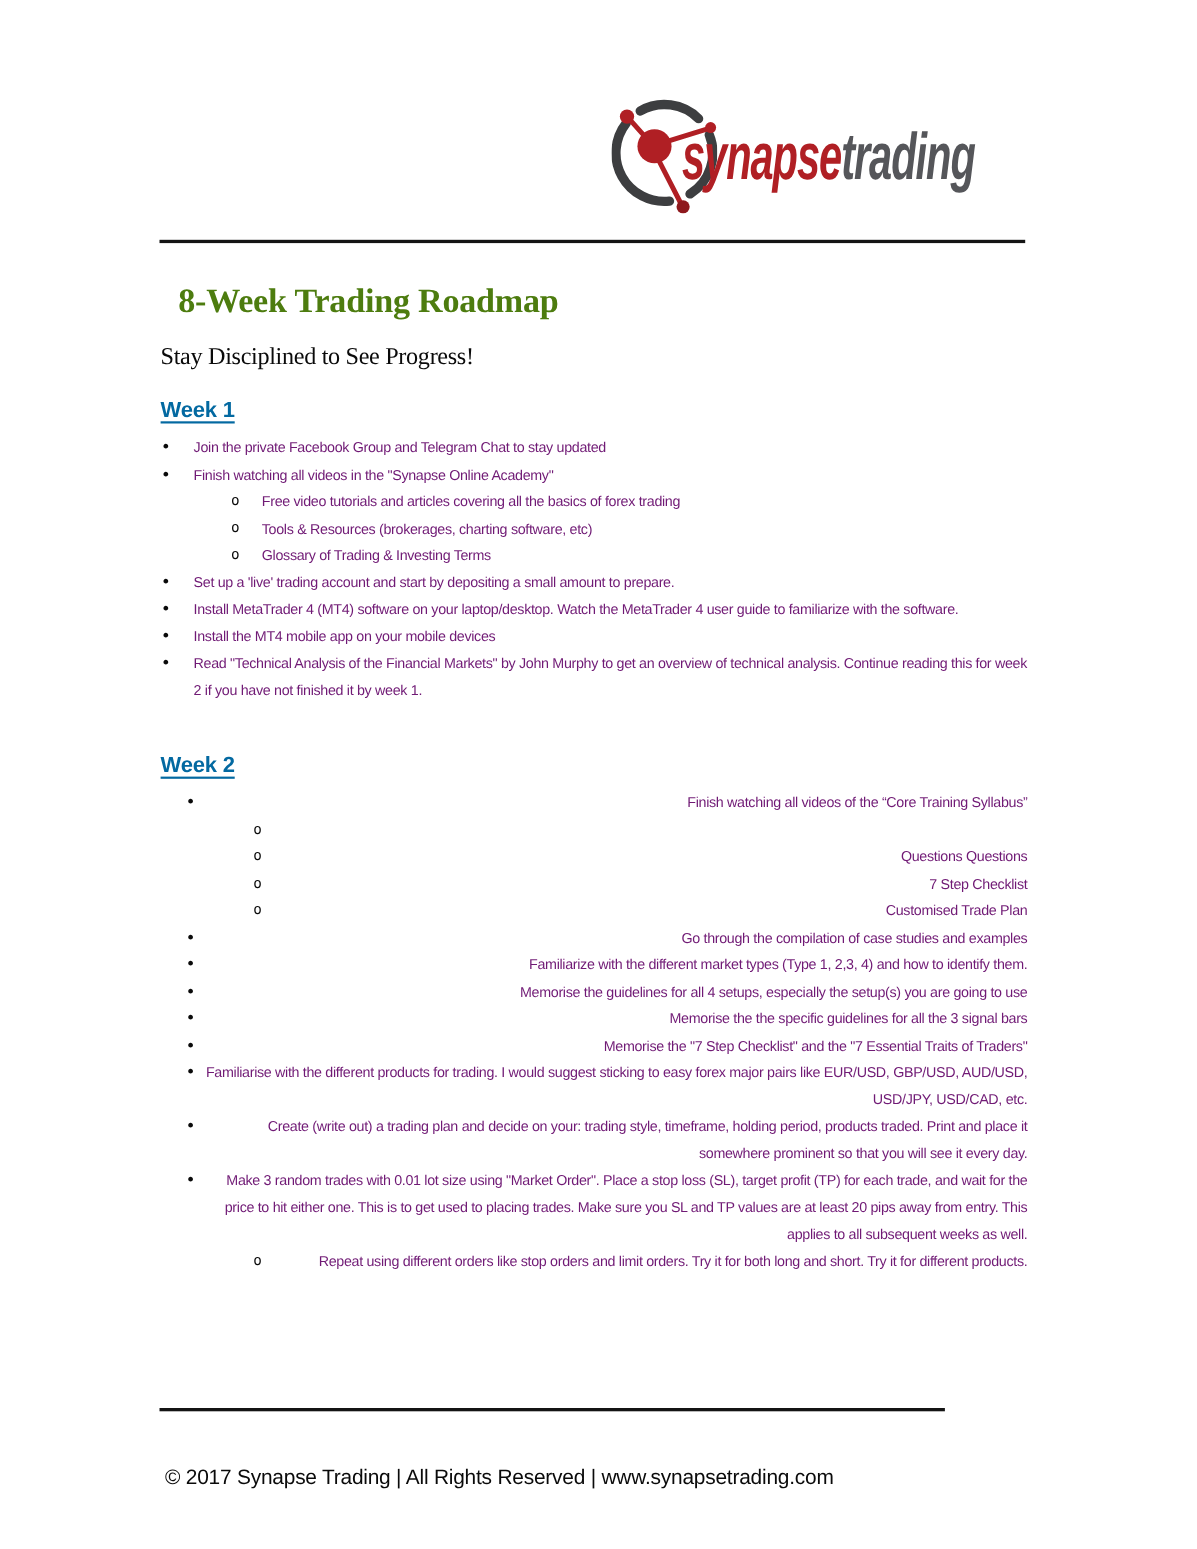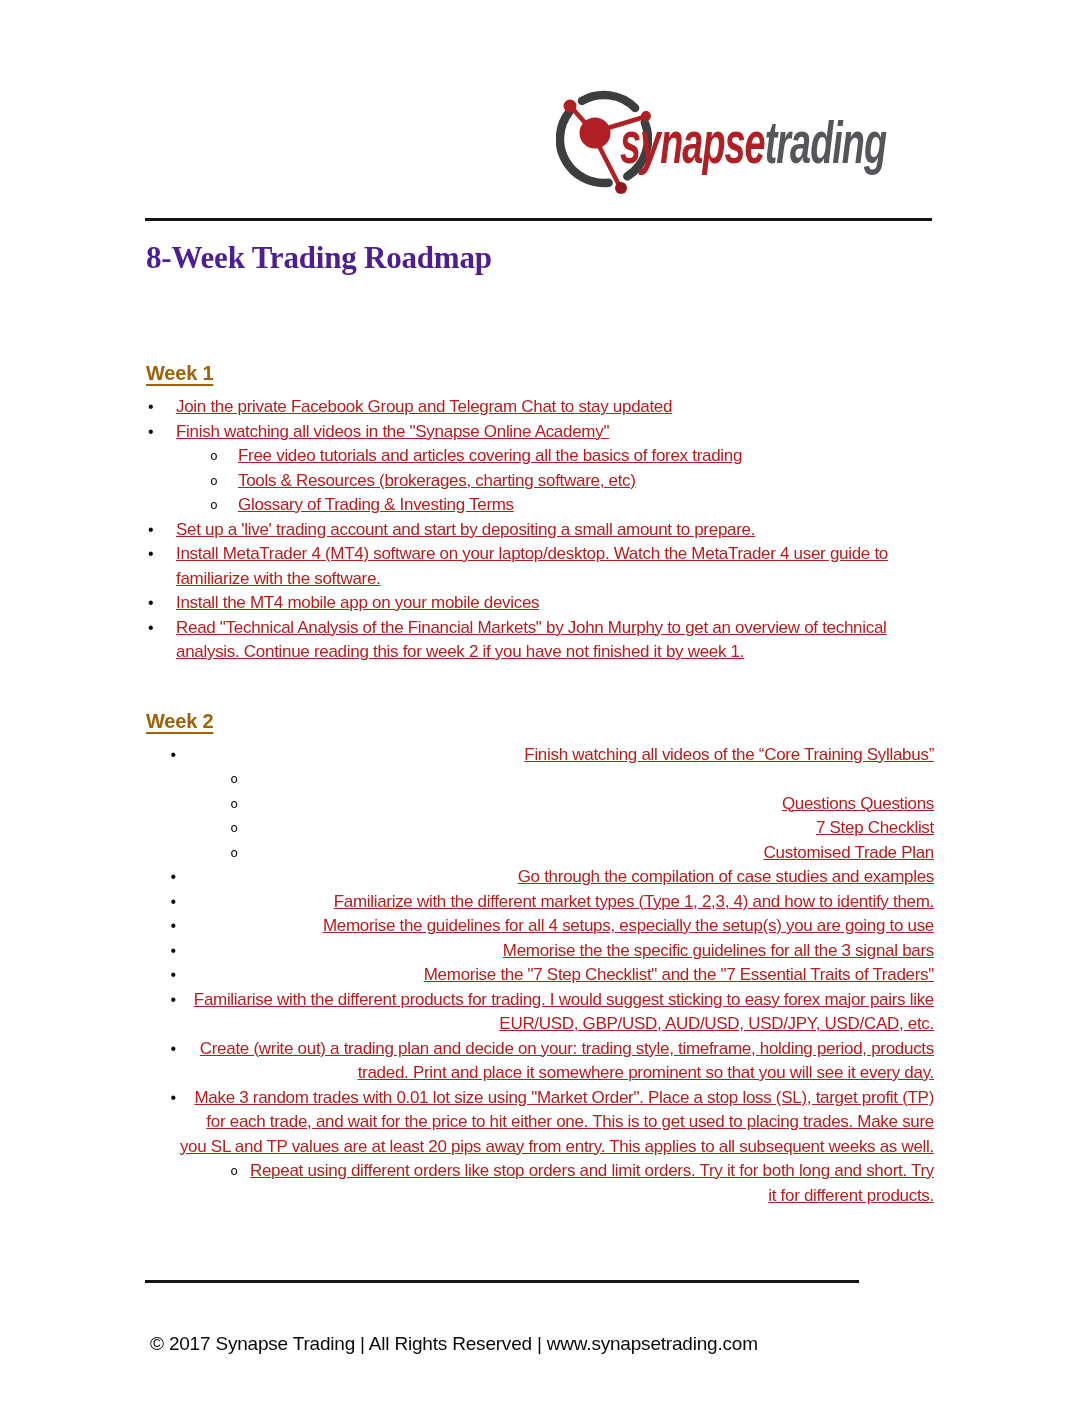--- a/index.html
+++ b/index.html
@@ -21,42 +21,42 @@
   }
   .brand-primary{color:var(--brand-red,#b01f24);}
   .brand-secondary{color:var(--brand-gray,#55565a);}
   
   .rule{position:absolute;background:#141414;height:3px;}
   .rule-top{left:145px;top:218px;width:787px;}
   .rule-bottom{left:145px;top:1280px;width:714px;}
   
   .title-block{position:absolute;left:146px;top:239px;}
   .page-title{
-    margin:0;font-family:"Liberation Serif",serif;font-weight:700;
-    font-size:31px;line-height:38px;letter-spacing:-0.2px;color:#4c1d95;
+    margin:16px;font-family:"Liberation Serif",serif;font-weight:700;
+    font-size:31px;line-height:38px;letter-spacing:-0.2px;color:#4d7c0f;
   }
   .page-subtitle{
     margin:1px 0 0 0;font-family:"Liberation Serif",serif;font-weight:400;
     font-size:22px;line-height:30px;letter-spacing:-0.3px;color:#0a0a0a;
   }
   
   .content{position:absolute;left:146px;top:361px;width:788px;}
   .week{margin:0;}
   .week + .week{margin-top:44px;text-align:right;}
   .week-heading{
     margin:0 0 9px 0;display:table;font-size:20px;font-weight:700;line-height:25px;
-    letter-spacing:-0.2px;color:#a16207;
+    letter-spacing:-0.2px;color:#0369a1;
     text-decoration:underline;text-decoration-thickness:2px;text-underline-offset:4px;
   }
   ul.bullets{list-style:none;margin:0;padding:0;}
   li.bullet-item{display:grid;grid-template-columns:30px 1fr;align-items:start;}
   li.sub-item{display:grid;grid-template-columns:30px 1fr;align-items:start;padding-left:62px;}
   .marker{line-height:24.5px;font-size:16px;padding-left:2px;color:#0a0a0a;}
   li.sub-item .marker{font-family:"DejaVu Sans Mono",monospace;font-size:13px;line-height:24.5px;}
-  .item-text{font-size:17px;line-height:24.5px;letter-spacing:-0.3px;color:#b91c1c;text-decoration:underline;}
+  .item-text{font-size:13px;line-height:24.5px;letter-spacing:-0.3px;color:#701a75;}
   
   .footer-text{
     position:absolute;left:150px;top:1331px;font-size:19px;line-height:26px;
     letter-spacing:-0.2px;color:#0a0a0a;
   }
 </style>
 </head>
 <body>
 
 <div class="logo">
@@ -74,20 +74,21 @@
   </svg>
   <div class="wordmark">
     <span class="brand-primary">synapse</span><span class="brand-secondary">trading</span>
   </div>
 </div>
 
 <div class="rule rule-top"></div>
 
 <div class="title-block">
   <h1 class="page-title">8-Week Trading Roadmap</h1>
+  <div class="page-subtitle">Stay Disciplined to See Progress!</div>
 </div>
 
 <div class="content">
     <section class="week">
     <h2 class="week-heading">Week 1</h2>
     <ul class="bullets">
         <li class="bullet-item">
     <span class="marker">•</span>
     <span class="item-text">Join the private Facebook Group and Telegram Chat to stay updated</span>
   </li>

